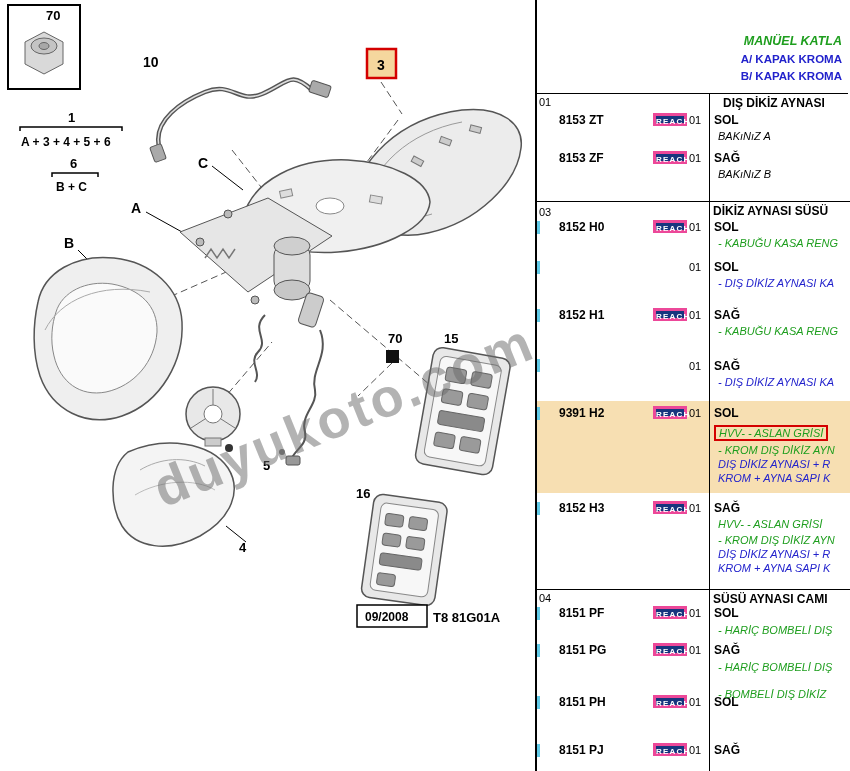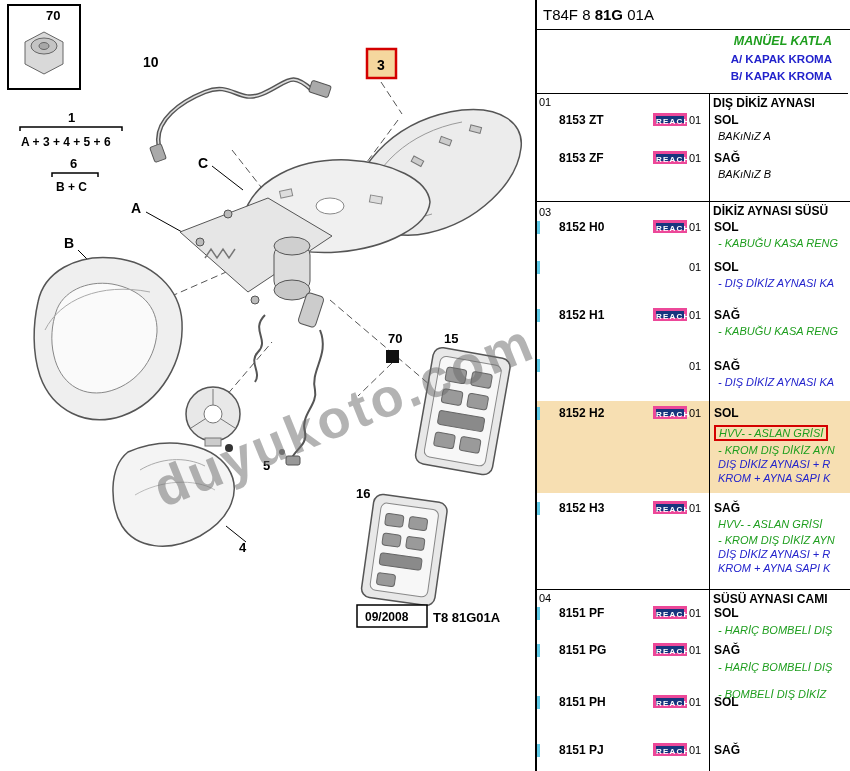--- a/index.html
+++ b/index.html
@@ -16,21 +16,21 @@
 
   
   #diagram{position:absolute;left:0;top:0;width:535px;height:771px}
   #diagram svg{display:block}
   .dlabel{font-family:"Liberation Sans",sans-serif;font-weight:bold;fill:#000}
 
   
   #right-panel{position:absolute;left:535px;top:0;width:315px;height:771px;border-left:2px solid #000;background:#fff;overflow:hidden}
   #title-row{position:absolute;left:0;top:0;width:100%;height:30px;border-bottom:1px solid #000;font-size:15px;line-height:29px;padding-left:6px;white-space:nowrap}
   #title-row .b{font-weight:bold}
-  .hnote{position:absolute;right:18px;white-space:nowrap}
+  .hnote{position:absolute;right:8px;white-space:nowrap}
   .hnote.green{color:var(--green);font-weight:bold;font-style:italic;font-size:12.5px}
   .hnote.blue{color:var(--blue);font-size:11.5px;font-weight:bold}
   #tbody{position:absolute;left:0;top:93px;width:311px;height:678px;border-top:1px solid #000}
   .vline{position:absolute;left:172px;top:0;height:678px;width:0;border-left:1px solid #000}
   .hdiv{position:absolute;left:0;width:313px;height:0;border-top:1px solid #000}
   .abs{position:absolute;white-space:nowrap}
   .ref{font-size:11px}
   .sec-title{font-weight:bold;font-size:12px}
   .part{font-weight:bold;font-size:12px}
   .qty{font-size:11px}
@@ -197,23 +197,20 @@
         <text class="dlabel" x="365" y="621" font-size="12">09/2008</text>
       </g>
       <text class="dlabel" x="433" y="622" font-size="13">T8 81G01A</text>
 
       <text x="163" y="508" transform="rotate(-22 163 508)" font-size="54" font-weight="bold" fill="#6a6a6a" opacity="0.5" letter-spacing="3" font-family="Liberation Sans, sans-serif">duyukoto.com</text>
     </svg>
   </div>
 
   <div id="right-panel">
 
-    <div id="title-row">
-      <span>T84F 8 </span><span class="b">81G</span><span> 01A</span>
-    </div>
 
     <div class="hnote green" style="top:34px">MANÜEL KATLA</div>
     <div class="hnote blue" style="top:53px">A/ KAPAK KROMA</div>
     <div class="hnote blue" style="top:70px">B/ KAPAK KROMA</div>
 
     <div id="tbody">
 
       <div class="highlight"></div>
 
       <div class="vline"></div>
@@ -225,21 +222,21 @@
       <div class="cyanmark" style="top:215px"></div>
       <div class="cyanmark" style="top:265px"></div>
       <div class="cyanmark" style="top:313px"></div>
       <div class="cyanmark" style="top:408px"></div>
       <div class="cyanmark" style="top:513px"></div>
       <div class="cyanmark" style="top:550px"></div>
       <div class="cyanmark" style="top:602px"></div>
       <div class="cyanmark" style="top:650px"></div>
 
       <div class="abs ref" style="left:2px;top:2px">01</div>
-      <div class="abs sec-title" style="left:176px;top:2px">DIŞ DİKİZ AYNASI</div>
+      <div class="abs sec-title" style="left:186px;top:2px">DIŞ DİKİZ AYNASI</div>
 
       <div class="abs part" style="left:22px;top:19px">8153 ZT</div>
       <div class="reach" style="left:116px;top:19px">REACH</div>
       <div class="abs qty" style="left:152px;top:20px">01</div>
       <div class="abs side" style="left:177px;top:19px">SOL</div>
       <div class="abs note black" style="left:181px;top:36px">BAKıNıZ A</div>
 
       <div class="abs part" style="left:22px;top:57px">8153 ZF</div>
       <div class="reach" style="left:116px;top:57px">REACH</div>
       <div class="abs qty" style="left:152px;top:58px">01</div>
@@ -262,21 +259,21 @@
       <div class="abs part" style="left:22px;top:214px">8152 H1</div>
       <div class="reach" style="left:116px;top:214px">REACH</div>
       <div class="abs qty" style="left:152px;top:215px">01</div>
       <div class="abs side" style="left:177px;top:214px">SAĞ</div>
       <div class="abs note green" style="left:181px;top:231px">- KABUĞU KASA RENG</div>
 
       <div class="abs qty" style="left:152px;top:266px">01</div>
       <div class="abs side" style="left:177px;top:265px">SAĞ</div>
       <div class="abs note blue" style="left:181px;top:282px">- DIŞ DİKİZ AYNASI KA</div>
 
-      <div class="abs part" style="left:22px;top:312px">8152 H2</div>
+      <div class="abs part" style="left:22px;top:312px">9391 H2</div>
       <div class="reach" style="left:116px;top:312px">REACH</div>
       <div class="abs qty" style="left:152px;top:313px">01</div>
       <div class="abs side" style="left:177px;top:312px">SOL</div>
       <div class="abs" style="left:177px;top:329px"><span class="note green boxed">HVV- - ASLAN GRİSİ</span></div>
       <div class="abs note green" style="left:181px;top:350px">- KROM DIŞ DİKİZ AYN</div>
       <div class="abs note blue" style="left:181px;top:364px">DIŞ DİKİZ AYNASI + R</div>
       <div class="abs note blue" style="left:181px;top:378px">KROM + AYNA SAPI K</div>
 
       <div class="abs part" style="left:22px;top:407px">8152 H3</div>
       <div class="reach" style="left:116px;top:407px">REACH</div>

